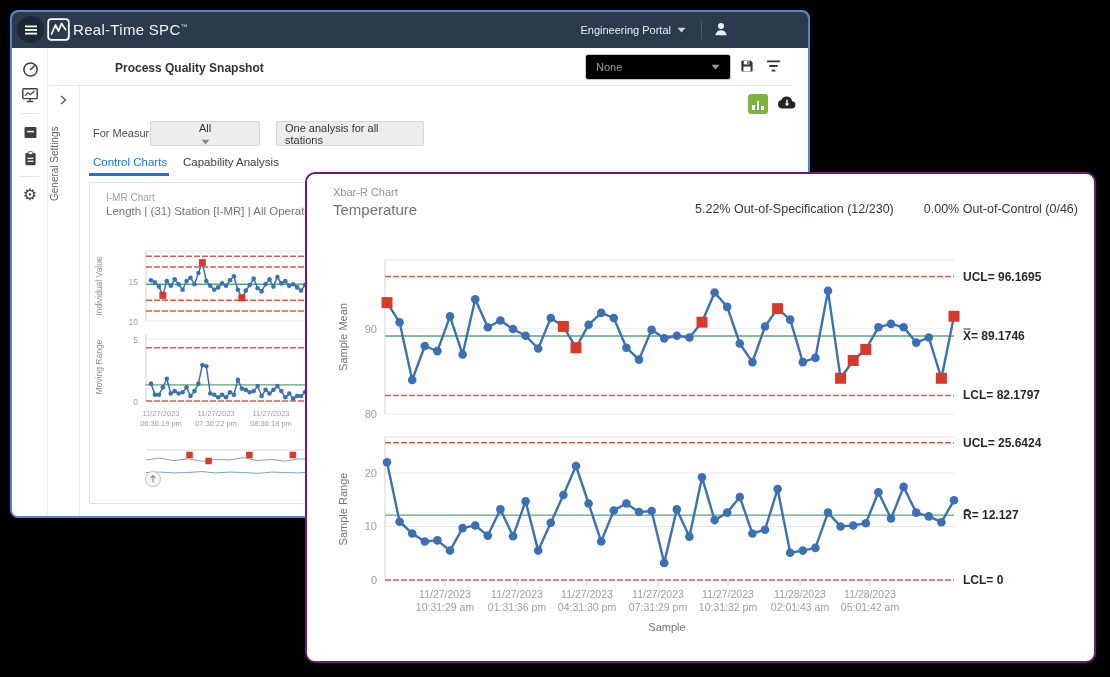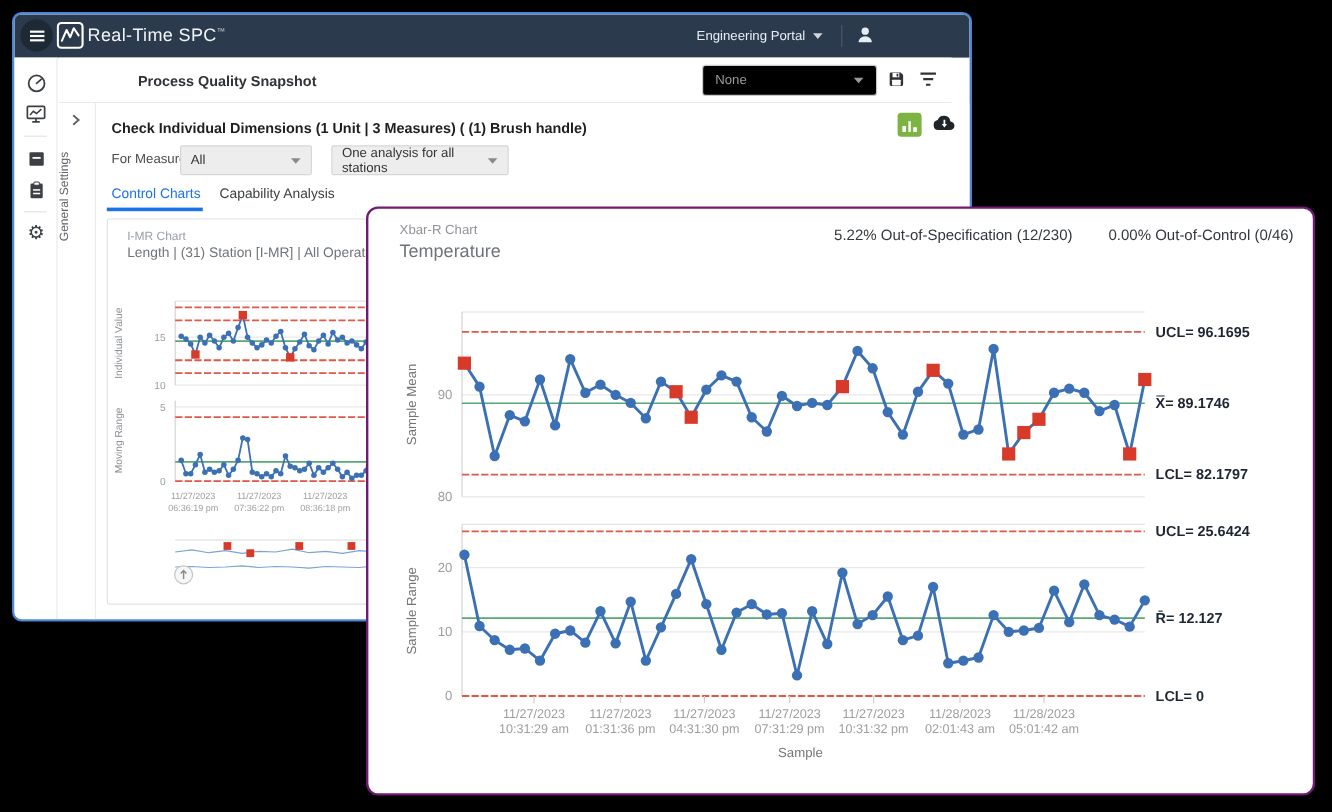--- a/index.html
+++ b/index.html
@@ -38,41 +38,41 @@
     font-size:10px; color:#5f6368; height:95px; margin-left:0px; }
 
   .panel { position:absolute; left:68px; top:74px; right:0; bottom:0; background:#fff; }
   .panel-title { position:absolute; left:13px; top:14px; font-size:12px; font-weight:700; color:#1f1f1f; }
   .green-btn { position:absolute; right:40px; top:8px; width:20px; height:20px; background:#7cb342; border-radius:3px;
     display:flex; align-items:flex-end; justify-content:center; gap:2px; padding-bottom:4px; cursor:pointer; }
   .green-btn i { display:block; width:2.5px; background:#fff; }
   .cloud-btn { position:absolute; right:10px; top:8px; cursor:pointer; }
   .fm-label { position:absolute; left:13px; top:41px; font-size:11px; color:#4a4a4a; }
   .mini-select { position:absolute; top:35px; height:25px; background:#ededed; border:1px solid #d7d7d7; border-radius:2px;
-    display:flex; align-items:center; padding:0 8px; cursor:pointer; }
+    display:flex; align-items:center; padding:0 8px; cursor:pointer;flex-direction:column; }
   .mini-select span { font-size:11px; color:#333; flex:1; }
   .sel-measure { left:70px; width:110px; }
   .sel-analysis { left:196px; width:148px;justify-content:center; }
   .tab { position:absolute; top:70px; font-size:11.5px; cursor:pointer; }
   .tab-active { color:#1a73e8; font-weight:500; }
   .tab-inactive { color:#3c4043;text-align:right; }
   .tab-underline { position:absolute; left:9px; top:87px; width:80px; height:3px; background:#1a73e8; }
 
   .imr-card { position:absolute; left:9px; top:96px; width:710px; height:322px; background:#fff;
     border:1px solid #e2e2e2; border-radius:2px; }
   .imr-type { position:absolute; left:16px; top:9px; font-size:10px; color:#9aa0a6; }
   .imr-title { position:absolute; left:16px; top:22px; font-size:11.5px; color:#70757a; }
   #imr-svg { position:absolute; left:0; top:42px; }
 
   
   .modal { position:absolute; left:305px; top:172px; width:791px; height:491px; background:#fff;
     border:2px solid #701a75; border-radius:10px; overflow:hidden; }
   .modal-type { position:absolute; left:26px; top:12px; font-size:11px; color:#8f9398; }
   .modal-title { position:absolute; left:26px; top:27px; font-size:15px; color:#6f7377; }
-  .modal-stats { position:absolute; right:16px; top:15px; display:flex; gap:30px; }
+  .modal-stats { position:absolute; right:16px; top:28px; display:flex; gap:30px; }
   .modal-stats span { font-size:12.5px; color:#33373b; }
   #xbar-svg { position:absolute; left:2px; top:53px; }
 
   svg { font-family:"Liberation Sans", sans-serif; display:block; }
   svg text { font-family:"Liberation Sans", sans-serif; }
 </style>
 </head>
 <body>
 
 <div class="main-window">
@@ -172,21 +172,20 @@
   <div class="gs-strip">
     <div class="gs-chevron">
       <svg width="10" height="12" viewBox="0 0 10 12">
         <polyline points="3,2 7.5,6 3,10" fill="none" stroke="#5f6368" stroke-width="1.6"></polyline>
       </svg>
     </div>
     <div class="gs-label">General Settings</div>
   </div>
 
   <div class="panel">
-    <div class="panel-title">Check Individual Dimensions (1 Unit | 3 Measures) ( (1) Brush handle)</div>
     <div class="green-btn">
       <i style="height:5px"></i>
         <i style="height:9px"></i>
         <i style="height:4px"></i>
     </div>
     <div class="cloud-btn">
       <svg width="22" height="16" viewBox="0 0 24 17">
         <path d="M6.5 15.5 a4.6 4.6 0 0 1 -0.6 -9.1 a6 6 0 0 1 11.6 1.2 a3.9 3.9 0 0 1 -0.6 7.9 z" fill="#20242a"></path>
         <line x1="12" y1="6" x2="12" y2="11" stroke="#fff" stroke-width="1.6"></line>
         <polygon points="9.6,10 14.4,10 12,13.2" fill="#fff"></polygon>

